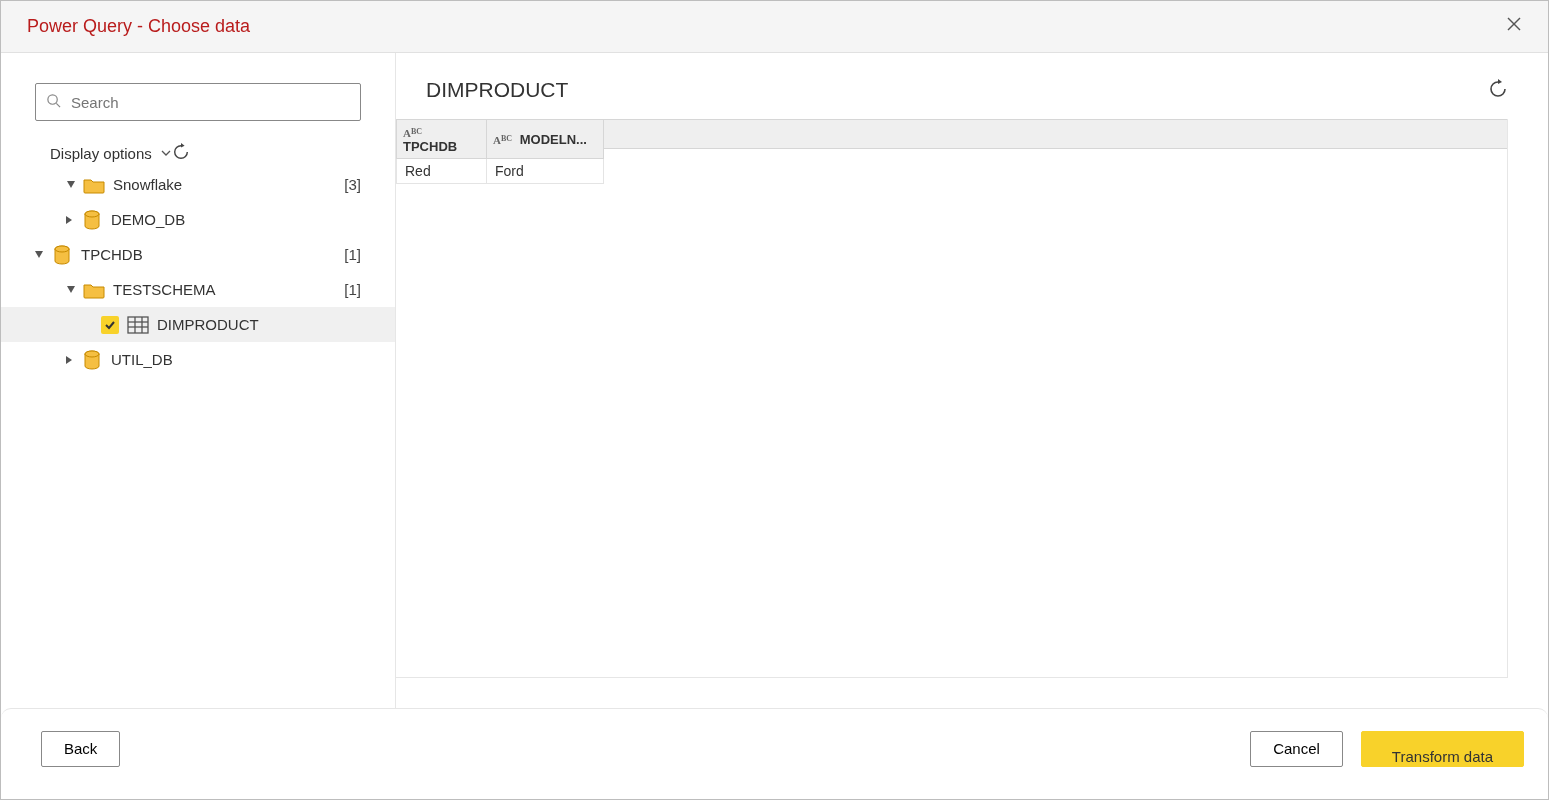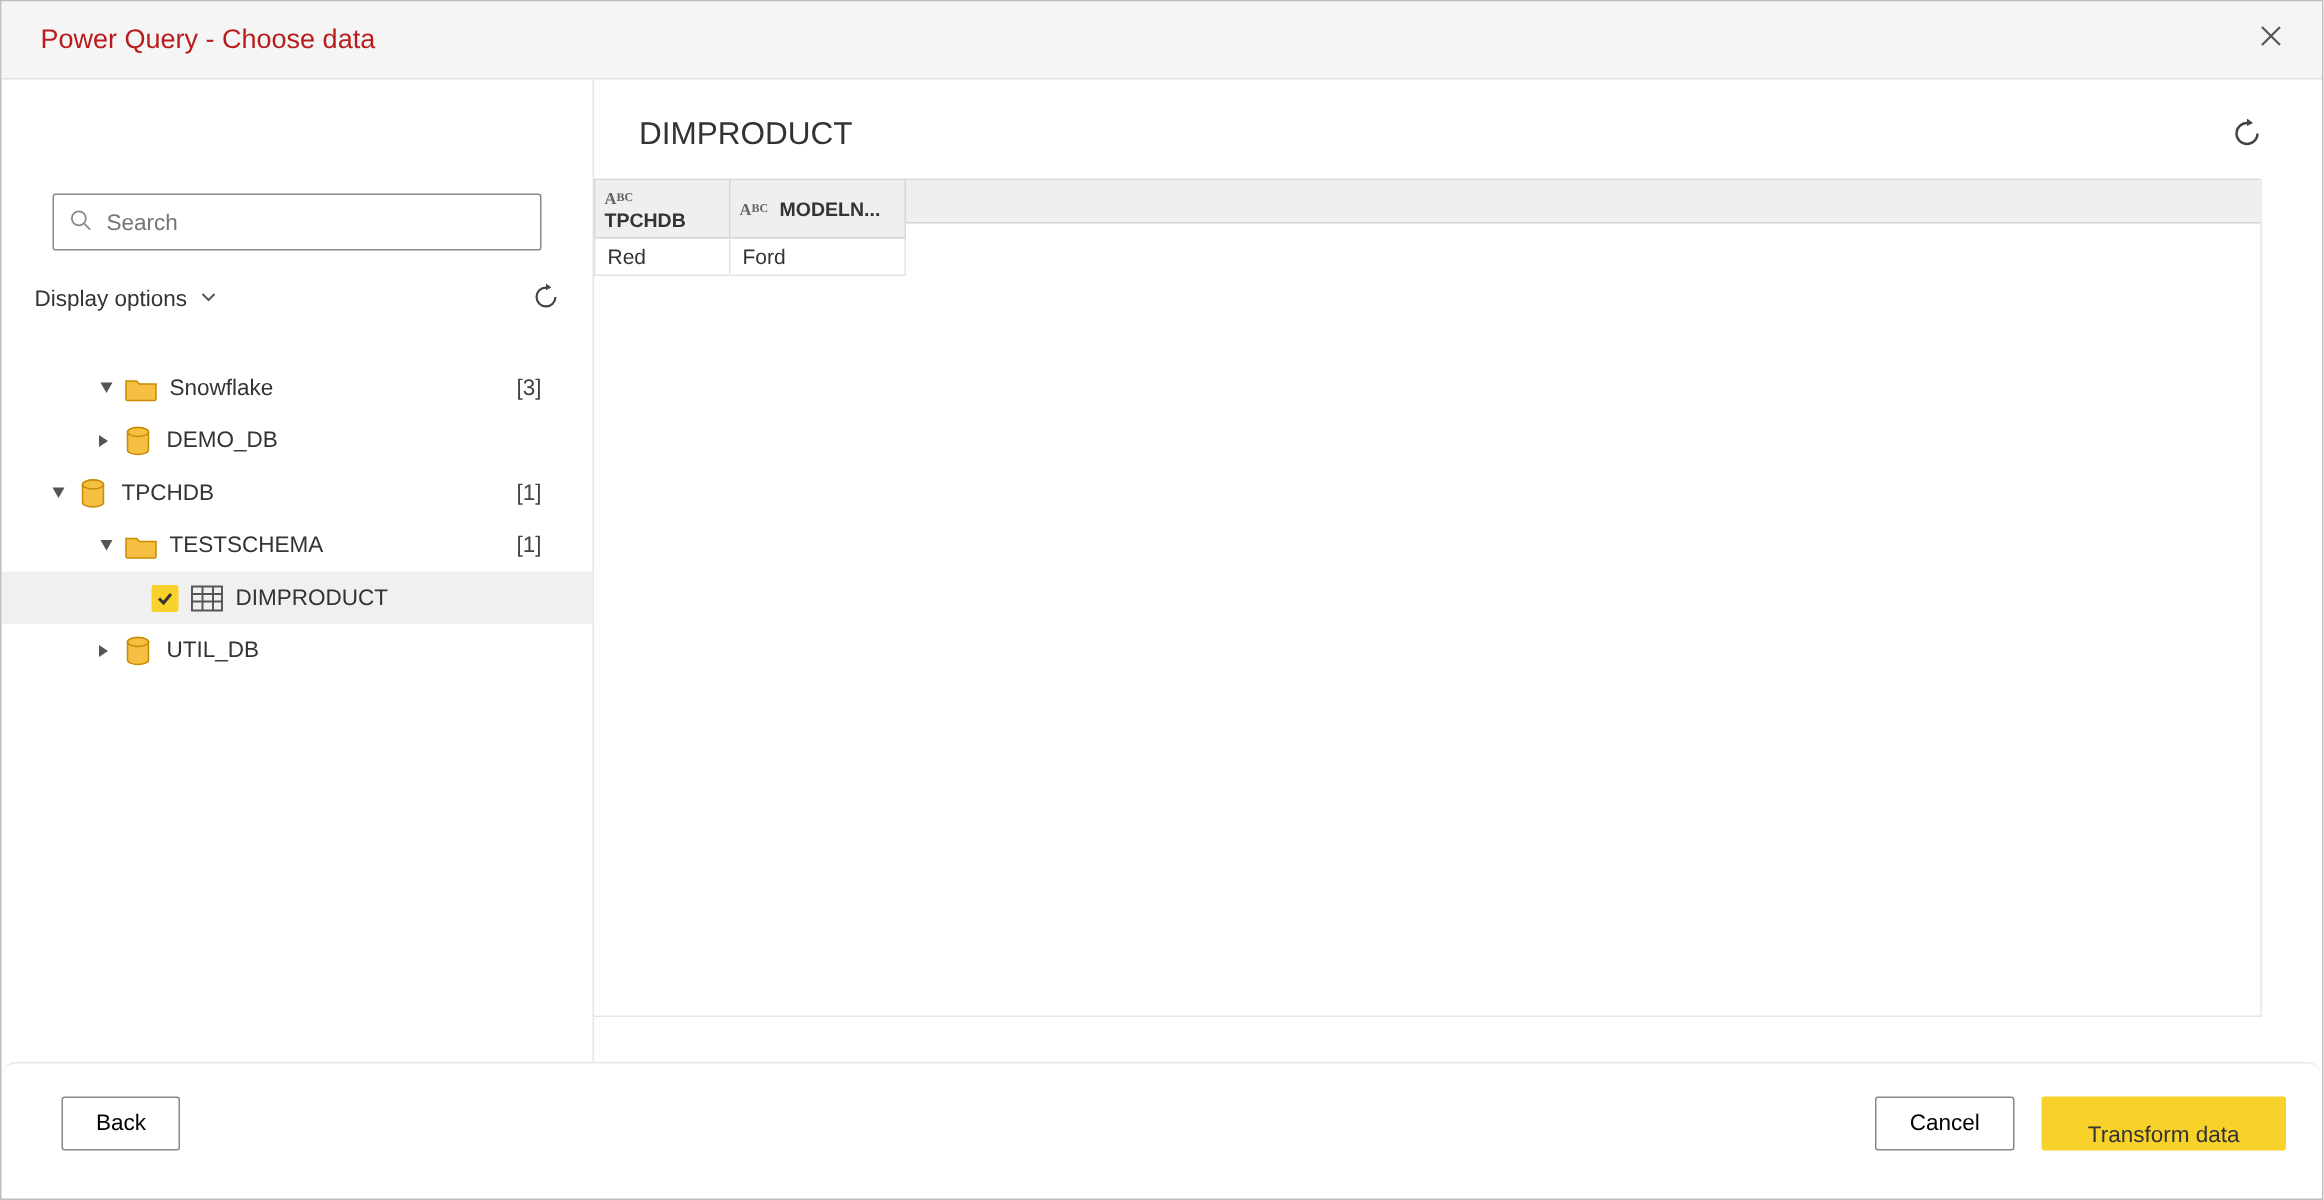--- a/index.html
+++ b/index.html
@@ -48,35 +48,33 @@
   }
   .search-box {
     width: 100%;
     height: 38px;
     border: 1px solid #888;
     border-radius: 2px;
     display: flex;
     align-items: center;
     padding: 0 10px;
     gap: 8px;
-    margin-top: 46px;
   }
   .search-box input {
     border: none;
     outline: none;
     flex: 1;
     font-size: 15px;
     color: #666;
   }
   .display-row {
     display: flex;
     align-items: center;
-    justify-content: space-between;
-    padding: 0 22px;
-    margin-bottom: 28px;
+    padding: 0 49px;
+    margin-bottom: 0;
     height: 28px;
   }
   .display-options {
     display: flex;
     align-items: center;
     gap: 8px;
     font-size: 15px;
     cursor: pointer;
   }
   .refresh-icon {

